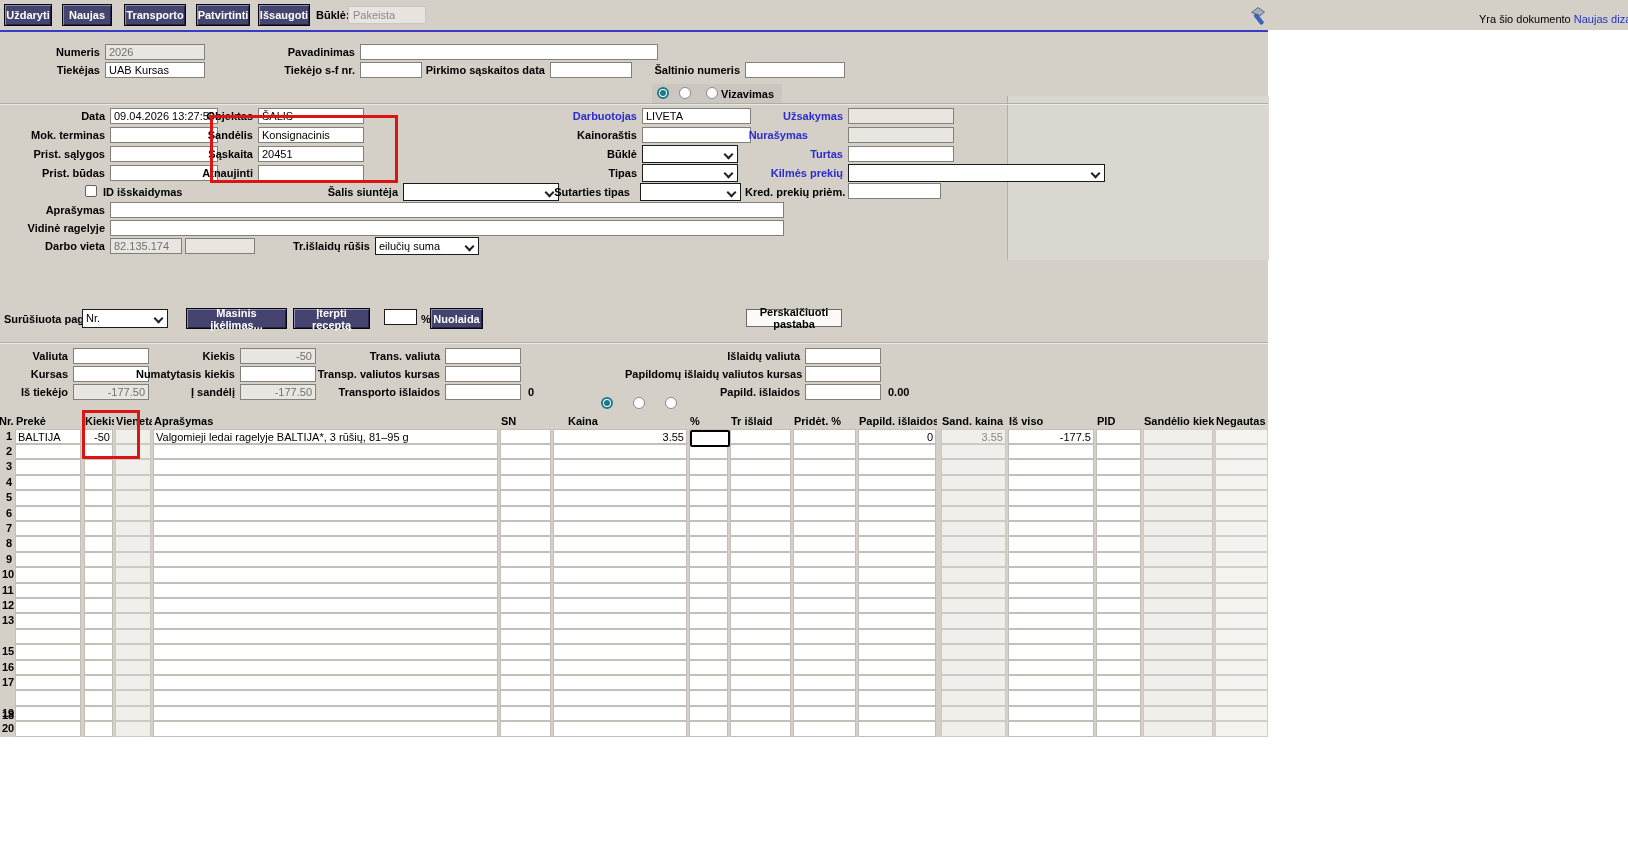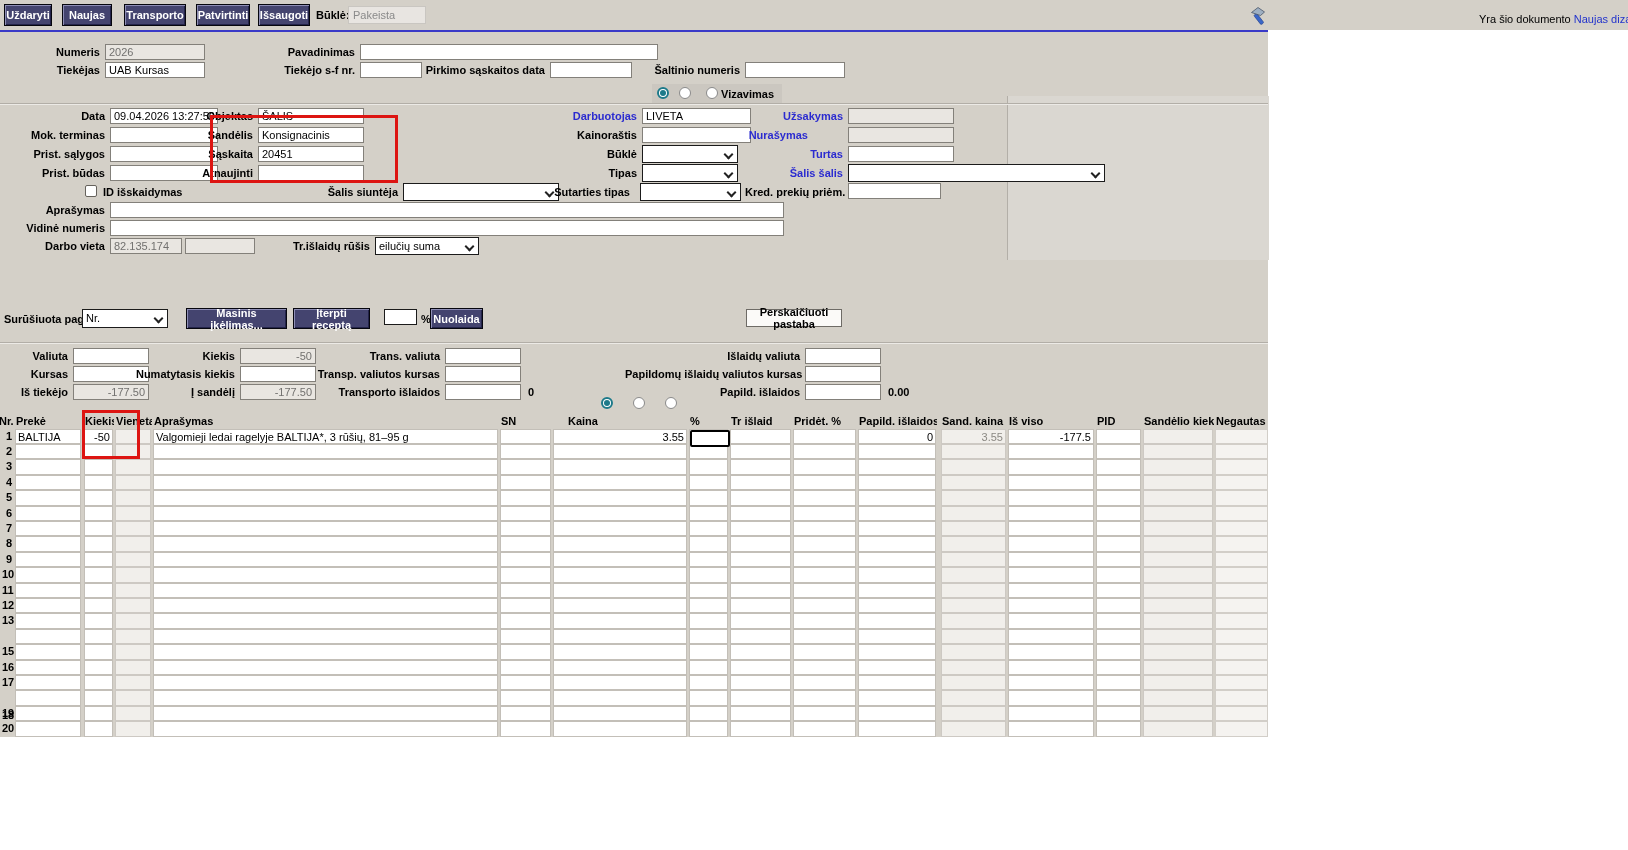--- a/index.html
+++ b/index.html
@@ -134,35 +134,35 @@
   <div class="sel" style="left:642px;top:145px;width:96px"></div>
   <div class="lbl blue" style="left:750px;top:148px;width:93px">Turtas</div>
   <div class="inp" style="left:848px;top:146px;width:106px"></div>
 
   <div class="lbl" style="left:0;top:167px;width:105px">Prist. būdas</div>
   <div class="inp" style="left:110px;top:165px;width:108px"></div>
   <div class="lbl" style="left:148px;top:167px;width:105px">Atnaujinti</div>
   <div class="inp" style="left:258px;top:165px;width:106px"></div>
   <div class="lbl" style="left:530px;top:167px;width:107px">Tipas</div>
   <div class="sel" style="left:642px;top:164px;width:96px"></div>
-  <div class="lbl blue" style="left:750px;top:167px;width:93px">Šalis šalis</div>
+  <div class="lbl blue" style="left:750px;top:167px;width:93px">Kilmės prekių</div>
   <div class="sel" style="left:848px;top:164px;width:257px"></div>
 
   <div class="chk" style="left:85px;top:185px"></div>
   <div class="lbl la" style="left:103px;top:186px">ID išskaidymas</div>
   <div class="lbl" style="left:295px;top:186px;width:103px">Šalis siuntėja</div>
   <div class="sel" style="left:403px;top:183px;width:156px"></div>
   <div class="lbl" style="left:530px;top:186px;width:100px">Sutarties tipas</div>
   <div class="sel" style="left:640px;top:183px;width:101px"></div>
   <div class="lbl" style="left:745px;top:186px;width:98px">Kred. prekių priėm.</div>
   <div class="inp" style="left:848px;top:183px;width:93px"></div>
 
   <div class="lbl" style="left:0;top:204px;width:105px">Aprašymas</div>
   <div class="inp" style="left:110px;top:202px;width:674px"></div>
-  <div class="lbl" style="left:0;top:222px;width:105px">Vidinė numeris</div>
+  <div class="lbl" style="left:0;top:222px;width:105px">Vidinė ragelyje</div>
   <div class="inp" style="left:110px;top:220px;width:674px"></div>
   <div class="lbl" style="left:0;top:240px;width:105px">Darbo vieta</div>
   <div class="inp ro" style="left:110px;top:238px;width:72px">82.135.174</div>
   <div class="inp ro" style="left:185px;top:238px;width:70px"></div>
   <div class="lbl" style="left:265px;top:240px;width:105px">Tr.išlaidų rūšis</div>
   <div class="sel" style="left:375px;top:237px;width:104px">eilučių suma</div>
 
   <div class="lbl la" style="left:4px;top:313px">Surūšiuota pagal</div>
   <div class="sel" style="left:82px;top:309px;width:86px;height:19px">Nr.</div>
   <button class="abtn" style="left:186px;top:308px;width:101px">Masinis įkėlimas...</button>

